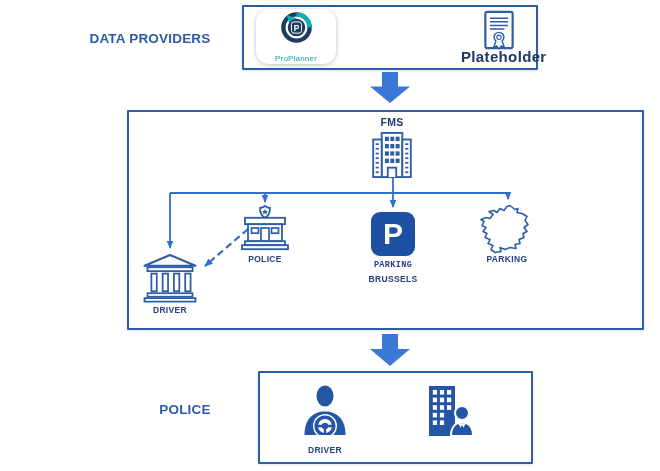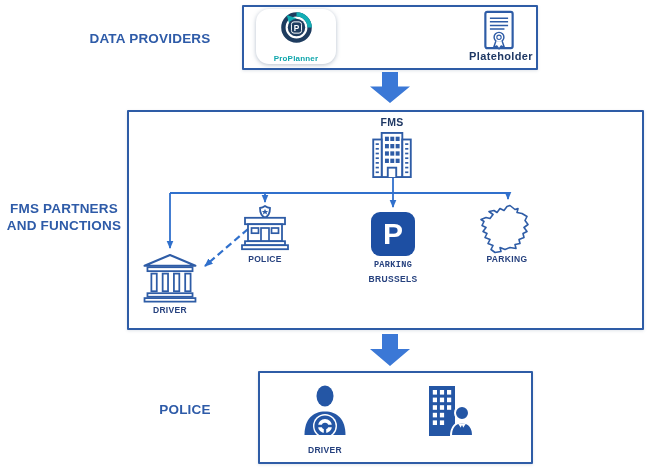--- a/index.html
+++ b/index.html
@@ -22,21 +22,21 @@
   .abs{position:absolute;}
   .block-arrow{
     position:absolute;background:#3B78D6;
     clip-path:polygon(30% 0,70% 0,70% 47%,100% 47%,50% 100%,0 47%,30% 47%);
   }
   .pp-card{
     position:absolute;left:256px;top:9px;width:80px;height:55px;background:#fff;
     border-radius:13px;box-shadow:0 1px 4px rgba(110,130,155,.5);
     display:flex;flex-direction:column;align-items:center;justify-content:center;
   }
-  .pp-label{font-size:8px;font-weight:bold;color:#10A6AC;letter-spacing:.2px;margin-top:10px;}
+  .pp-label{font-size:8px;font-weight:normal;color:#10A6AC;letter-spacing:.2px;margin-top:10px;}
   .parking-tile{
     position:absolute;left:371px;top:212px;width:44px;height:44px;background:#1D4FA3;
     border-radius:9px;color:#fff;font-weight:bold;font-size:30px;text-align:center;
     line-height:43px;
   }
   svg{display:block;}
 </style>
 </head>
 <body>
 
@@ -60,28 +60,24 @@
 
   <div class="abs" style="left:482px;top:10px;">
     <svg width="34" height="40" viewBox="0 0 34 44">
       <rect x="2" y="2" width="30" height="40" rx="2" fill="#fff" stroke="#2E5CA6" stroke-width="2.4"></rect>
       <path d="M7,9 H27 M7,13 H27 M7,17 H27 M7,21 H23" stroke="#2E5CA6" stroke-width="1.7" fill="none"></path>
       <circle cx="17" cy="30" r="5.4" fill="#fff" stroke="#2E5CA6" stroke-width="1.6"></circle>
       <circle cx="17" cy="30" r="2.4" fill="none" stroke="#2E5CA6" stroke-width="1.2"></circle>
       <path d="M13.5,34.5 L11,41.5 L14.5,39.5 L17,42.8 L19.5,39.5 L23,41.5 L20.5,34.5" fill="#fff" stroke="#2E5CA6" stroke-width="1.6" stroke-linejoin="round"></path>
     </svg>
   </div>
-  <div class="lbl" style="left:461px;top:51px;width:80px;font-size:11px;color:#1F3864;">Plateholder</div>
+  <div class="lbl" style="left:461px;top:51px;width:80px;font-size:15px;color:#1F3864;">Plateholder</div>
 
   <div class="block-arrow" style="left:370px;top:72px;width:40px;height:31px;"></div>
 
-  <div class="heading" style="left:0px;top:200px;width:128px;">
-    <div>FMS PARTNERS</div>
-    <div>AND FUNCTIONS</div>
-  </div>
 
   <div class="frame" style="left:127px;top:110px;width:513px;height:216px;"></div>
 
   <svg class="abs" style="left:127px;top:110px;" width="517" height="220" viewBox="0 0 517 220">
     <defs>
       <marker id="arw" markerWidth="9" markerHeight="8" refX="7.5" refY="3.5" orient="auto" markerUnits="userSpaceOnUse">
         <path d="M0,0 L8.5,3.5 L0,7 Z" fill="#3070CC"></path>
       </marker>
     </defs>
     <path d="M266,68 V83" stroke="#3070CC" stroke-width="1.8" fill="none"></path>

